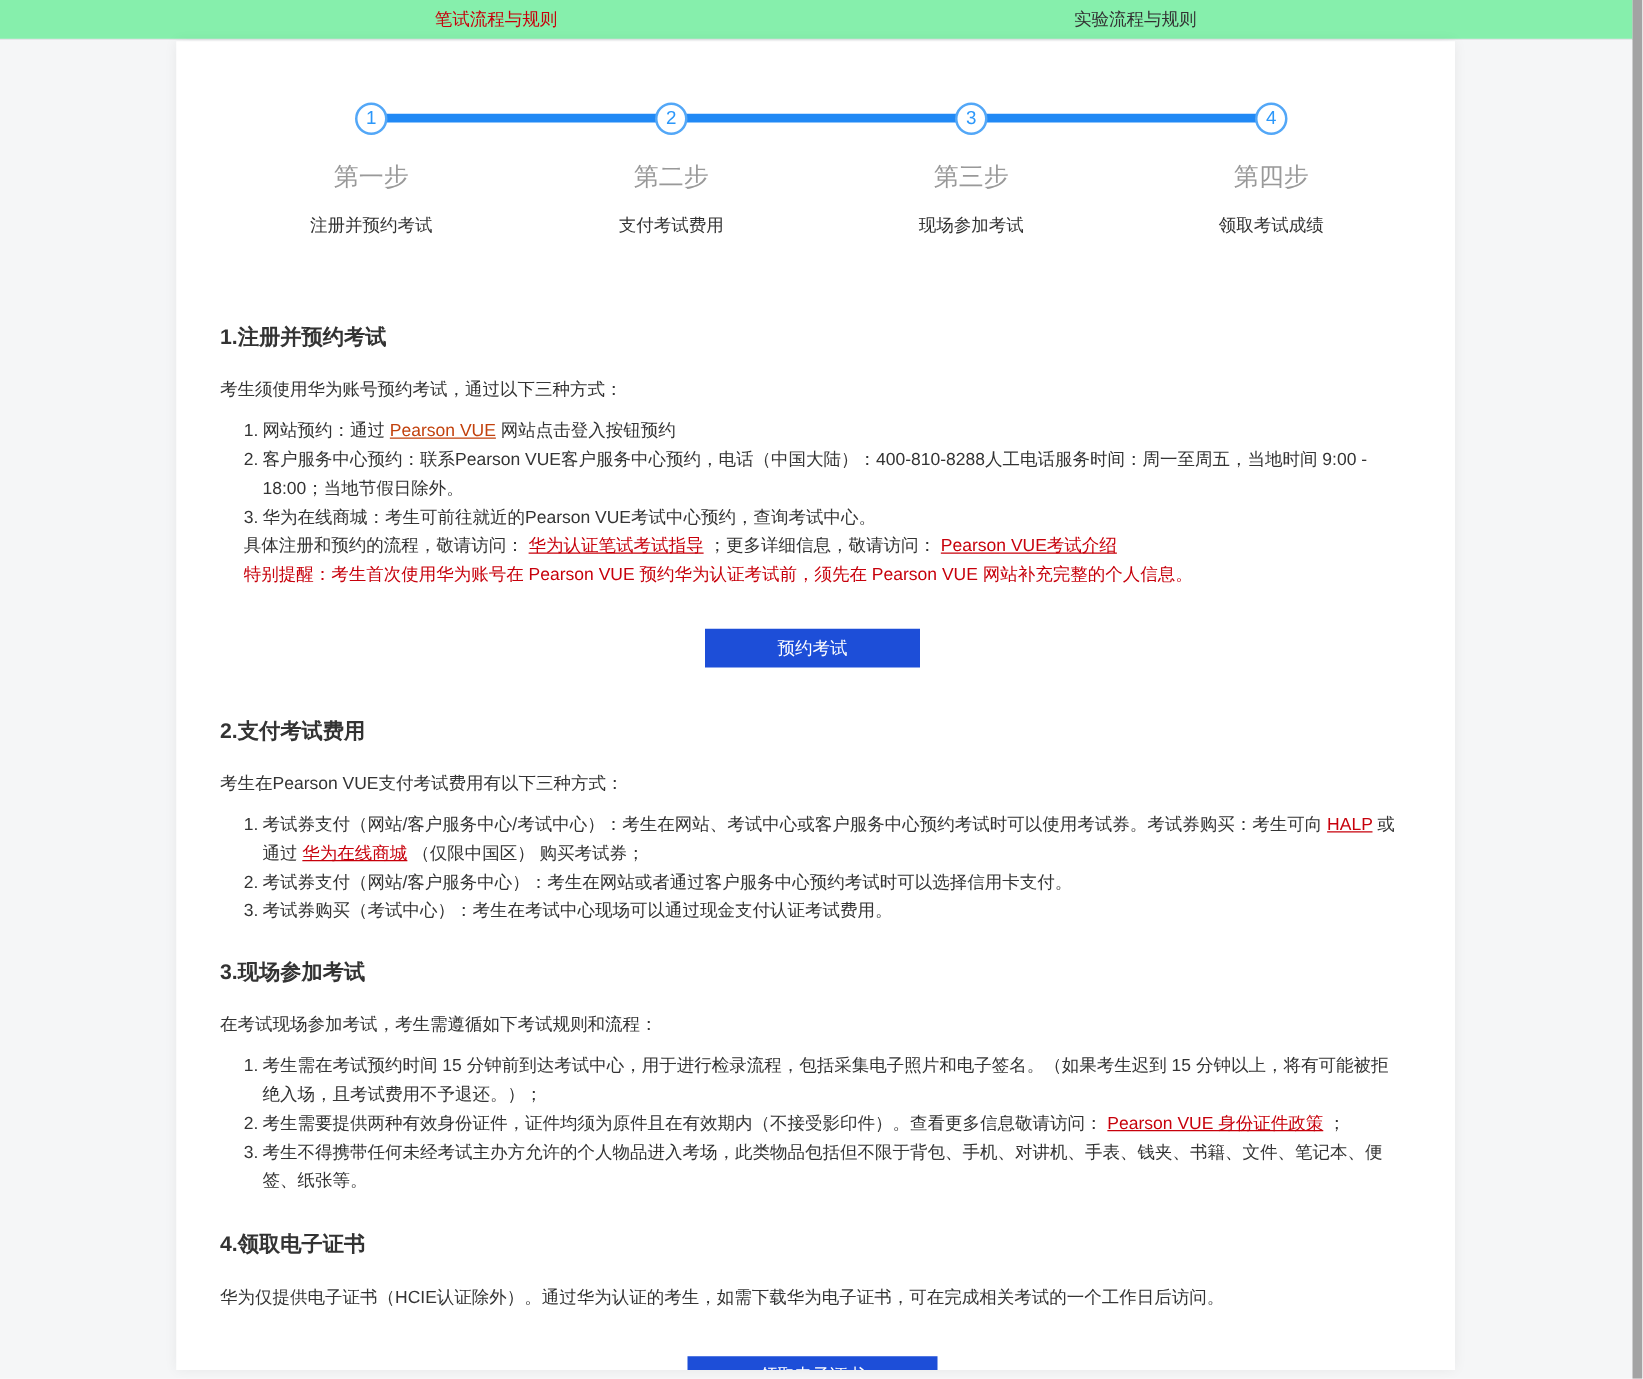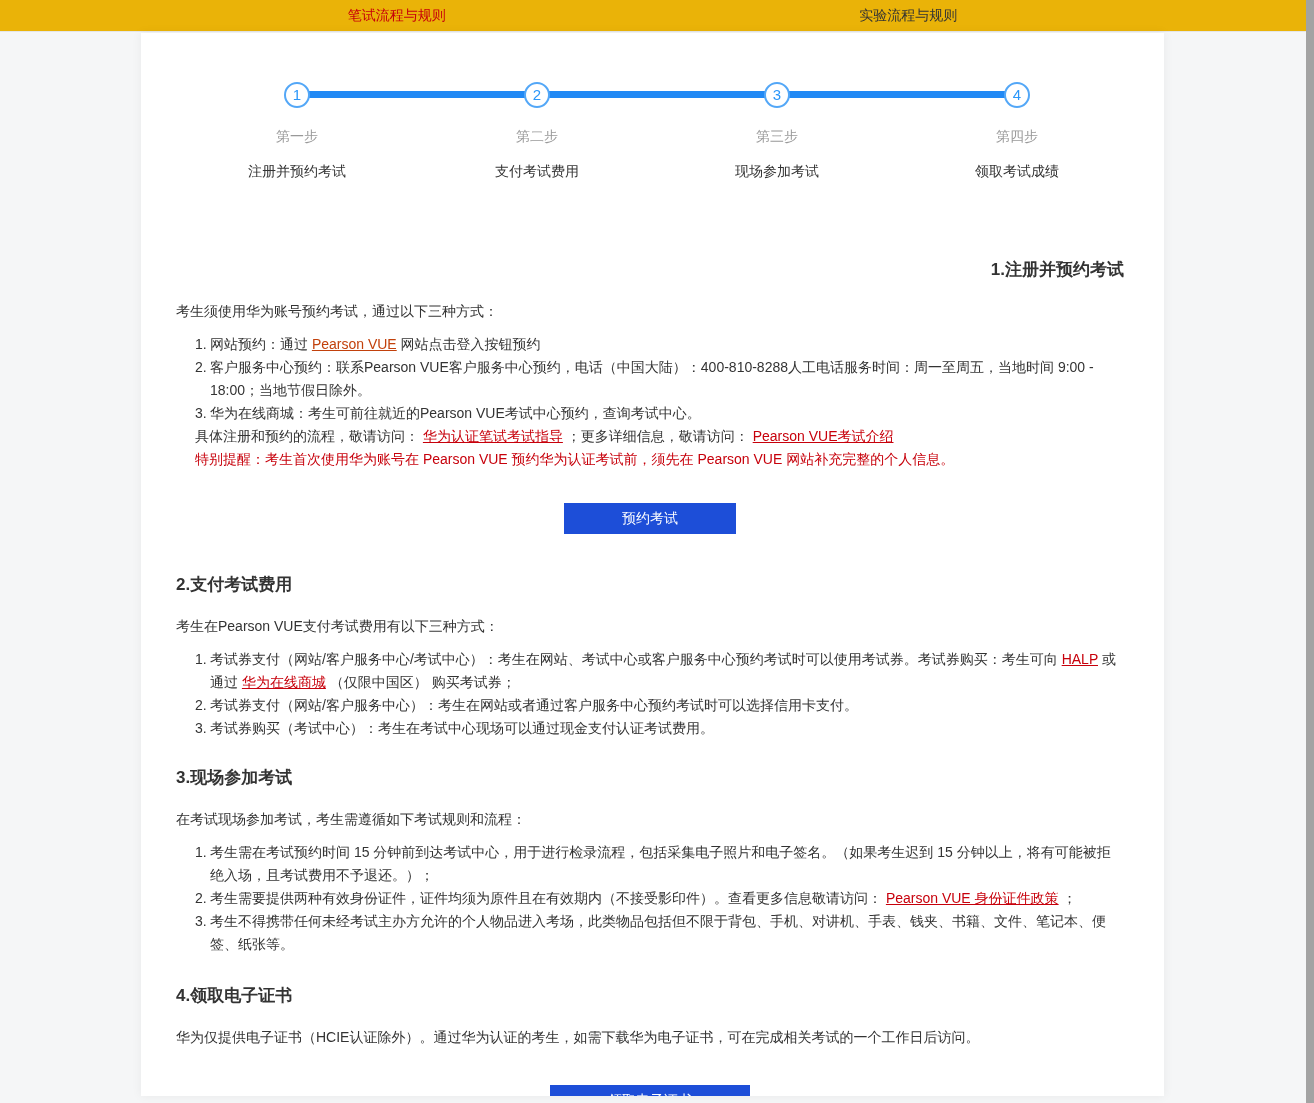--- a/index.html
+++ b/index.html
@@ -7,21 +7,21 @@
   body {
     position:relative;
     background:#f5f6f7;
     font-family:"Liberation Sans","DejaVu Sans",sans-serif;
     color:#333;
     font-size:14px;
   }
   
   .topbar {
     position:absolute; top:0; left:0; width:1306px; height:32px;
-    background:#eab308; border-bottom:1px solid #e4e6e8;
+    background:#86efac; border-bottom:1px solid #e4e6e8;
     display:flex;
   }
   .topbar-inner { margin-left:141px; width:1023px; display:flex; }
   .tab {
     flex:1; text-align:center; line-height:31px; font-size:14px;
     color:#333; cursor:pointer;
   }
   .tab.active { color:#c7000b; }
   
   .scrollbar {
@@ -43,26 +43,26 @@
   .step { position:absolute; top:0; width:220px; transform:translateX(-50%); text-align:center; }
   .step:nth-of-type(2) { left:156px; }
   .step:nth-of-type(3) { left:396px; }
   .step:nth-of-type(4) { left:636px; }
   .step:nth-of-type(5) { left:876px; }
   .circle {
     width:26px; height:26px; border:2px solid #53a7f7; border-radius:50%;
     background:#fff; color:#2b97fa; font-size:15px; line-height:22px;
     margin:0 auto; position:relative; z-index:2;
   }
-  .step-label { margin-top:20px; color:#999; font-size:14px; }
+  .step-label { margin-top:20px; color:#999; font-size:20px; }
   .step-title { margin-top:17px; color:#333; font-size:14px; }
   
   .content { padding:0 40px 0 35px; }
   .section-heading { font-size:17px; font-weight:bold; color:#333; line-height:23px; }
-  .s1 { margin-top:52px;text-align:right; }
+  .s1 { margin-top:52px; }
   .s2 { margin-top:39px; }
   .s3 { margin-top:26px; }
   .s4 { margin-top:28px; }
   .intro { margin-top:19px; line-height:22px; }
   ol.rule-list { list-style:none; counter-reset:item; margin-top:11px; }
   ol.rule-list li {
     position:relative; padding-left:34px; line-height:23px;
     counter-increment:item;
   }
   ol.rule-list li::before {

